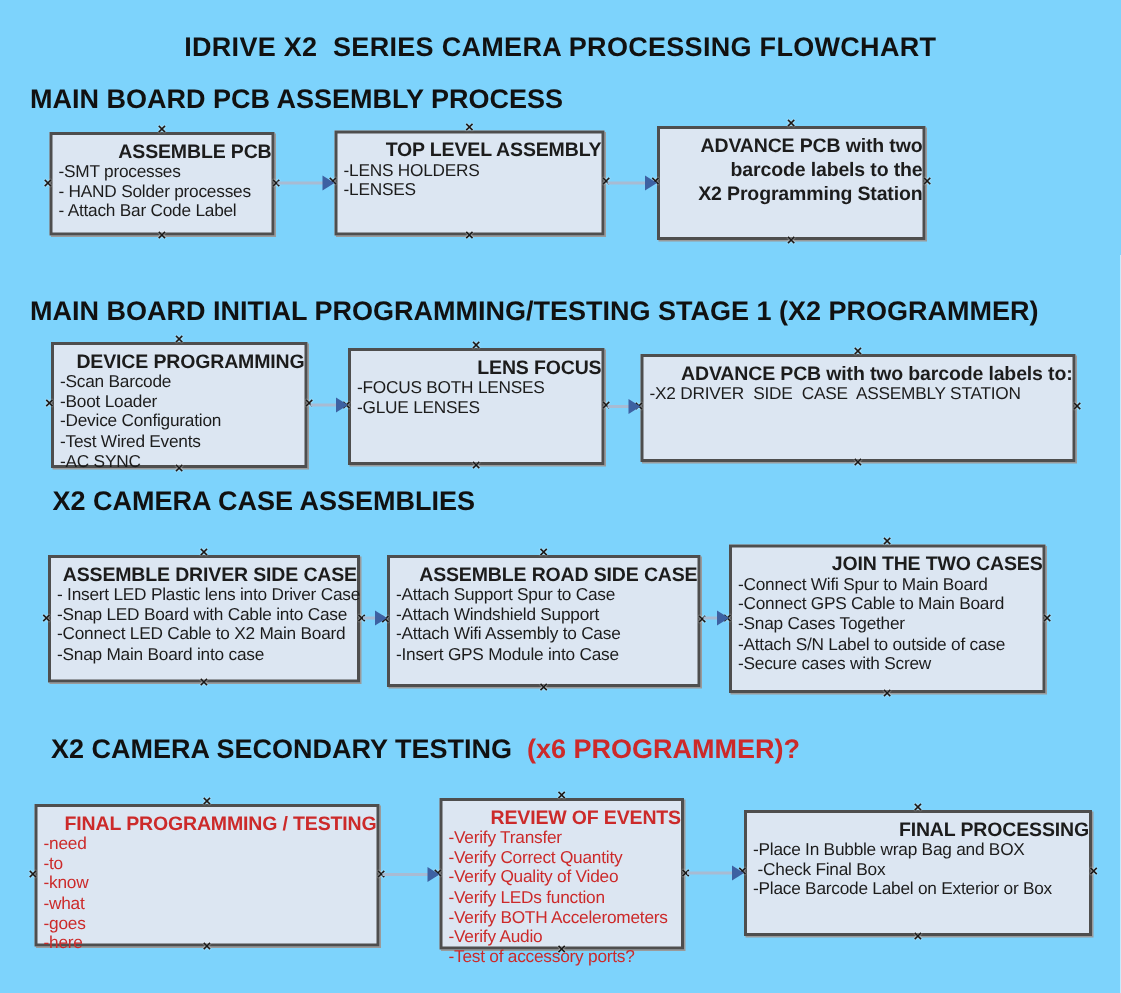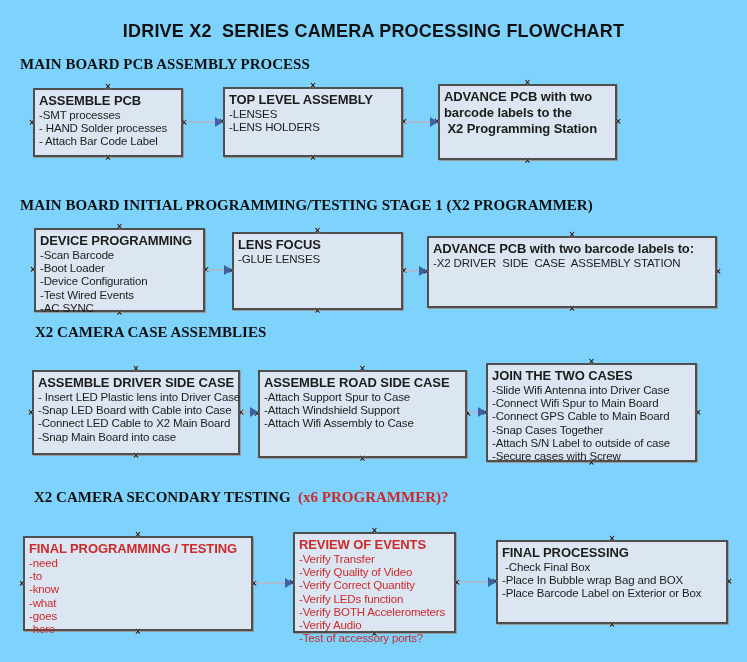--- a/index.html
+++ b/index.html
@@ -16,43 +16,43 @@
     top: 21px; left: 0; width: 747px;
     text-align: center;
     font-size: 18px;
     font-weight: bold;
     color: #111111;
     white-space: pre;
     letter-spacing: 0.2px;
   }
   .section-header {
     position: absolute;
-    font-size: 15px;
+    font-size: 18px;
     font-weight: bold;
     color: #111111;
     white-space: pre;
-    font-family: Liberation Serif, serif;
   }
   .section-header .red-part { color: #cc2a2a; }
   .box {
     position: absolute;
     background: #dce6f2;
     border: 2px solid #4e4e4e;
     box-shadow: 1px 1px 0 #9a9a9a;
     box-sizing: border-box;
     padding: 3px 0 0 4px;
     color: #1c1c1c;
     overflow: visible;
   }
   .box-title {
     font-size: 13px;
     font-weight: bold;
     line-height: 16px;
     white-space: pre-wrap;
     letter-spacing: -0.1px;
+    text-align: right;
   }
   .item {
     font-size: 11.5px;
     line-height: 13.2px;
     white-space: pre;
     letter-spacing: -0.15px;
   }
   .red-box .box-title, .red-box .item { color: #cc2a2a; }
   .handle {
     position: absolute;
@@ -127,22 +127,22 @@
     <div class="item">- HAND Solder processes</div>
     <div class="item">- Attach Bar Code Label</div>
   </div>
 
   <div class="box s1b2">
     <span class="handle h-top">×</span>
     <span class="handle h-bottom">×</span>
     <span class="handle h-left">×</span>
     <span class="handle h-right">×</span>
     <div class="box-title">TOP LEVEL ASSEMBLY</div>
+    <div class="item">-LENS HOLDERS</div>
     <div class="item">-LENSES</div>
-    <div class="item">-LENS HOLDERS</div>
   </div>
 
   <div class="box s1b3">
     <span class="handle h-top">×</span>
     <span class="handle h-bottom">×</span>
     <span class="handle h-left">×</span>
     <span class="handle h-right">×</span>
     <div class="box-title">ADVANCE PCB with two
 barcode labels to the
  X2 Programming Station</div>
@@ -169,20 +169,21 @@
     <div class="item">-Test Wired Events</div>
     <div class="item">-AC SYNC</div>
   </div>
 
   <div class="box s2b2">
     <span class="handle h-top">×</span>
     <span class="handle h-bottom">×</span>
     <span class="handle h-left">×</span>
     <span class="handle h-right">×</span>
     <div class="box-title">LENS FOCUS</div>
+    <div class="item">-FOCUS BOTH LENSES</div>
     <div class="item">-GLUE LENSES</div>
   </div>
 
   <div class="box s2b3">
     <span class="handle h-top">×</span>
     <span class="handle h-bottom">×</span>
     <span class="handle h-left">×</span>
     <span class="handle h-right">×</span>
     <div class="box-title">ADVANCE PCB with two barcode labels to:</div>
     <div class="item">-X2 DRIVER  SIDE  CASE  ASSEMBLY STATION</div>
@@ -211,29 +212,29 @@
 
   <div class="box s3b2">
     <span class="handle h-top">×</span>
     <span class="handle h-bottom">×</span>
     <span class="handle h-left">×</span>
     <span class="handle h-right">×</span>
     <div class="box-title">ASSEMBLE ROAD SIDE CASE</div>
     <div class="item">-Attach Support Spur to Case</div>
     <div class="item">-Attach Windshield Support</div>
     <div class="item">-Attach Wifi Assembly to Case</div>
+    <div class="item">-Insert GPS Module into Case</div>
   </div>
 
   <div class="box s3b3">
     <span class="handle h-top">×</span>
     <span class="handle h-bottom">×</span>
     <span class="handle h-left">×</span>
     <span class="handle h-right">×</span>
     <div class="box-title">JOIN THE TWO CASES</div>
-    <div class="item">-Slide Wifi Antenna into Driver Case</div>
     <div class="item">-Connect Wifi Spur to Main Board</div>
     <div class="item">-Connect GPS Cable to Main Board</div>
     <div class="item">-Snap Cases Together</div>
     <div class="item">-Attach S/N Label to outside of case</div>
     <div class="item">-Secure cases with Screw</div>
   </div>
 
   <div class="arrow a5">
       <span class="head"></span>
     </div>
@@ -257,36 +258,36 @@
     <div class="item">-here</div>
   </div>
 
   <div class="box s4b2 red-box">
     <span class="handle h-top">×</span>
     <span class="handle h-bottom">×</span>
     <span class="handle h-left">×</span>
     <span class="handle h-right">×</span>
     <div class="box-title">REVIEW OF EVENTS</div>
     <div class="item">-Verify Transfer</div>
+    <div class="item">-Verify Correct Quantity</div>
     <div class="item">-Verify Quality of Video</div>
-    <div class="item">-Verify Correct Quantity</div>
     <div class="item">-Verify LEDs function</div>
     <div class="item">-Verify BOTH Accelerometers</div>
     <div class="item">-Verify Audio</div>
     <div class="item">-Test of accessory ports?</div>
   </div>
 
   <div class="box s4b3">
     <span class="handle h-top">×</span>
     <span class="handle h-bottom">×</span>
     <span class="handle h-left">×</span>
     <span class="handle h-right">×</span>
     <div class="box-title">FINAL PROCESSING</div>
+    <div class="item">-Place In Bubble wrap Bag and BOX</div>
     <div class="item"> -Check Final Box</div>
-    <div class="item">-Place In Bubble wrap Bag and BOX</div>
     <div class="item">-Place Barcode Label on Exterior or Box</div>
   </div>
 
   <div class="arrow a7">
       <span class="head"></span>
     </div>
   <div class="arrow a8">
       <span class="head"></span>
     </div>
 

